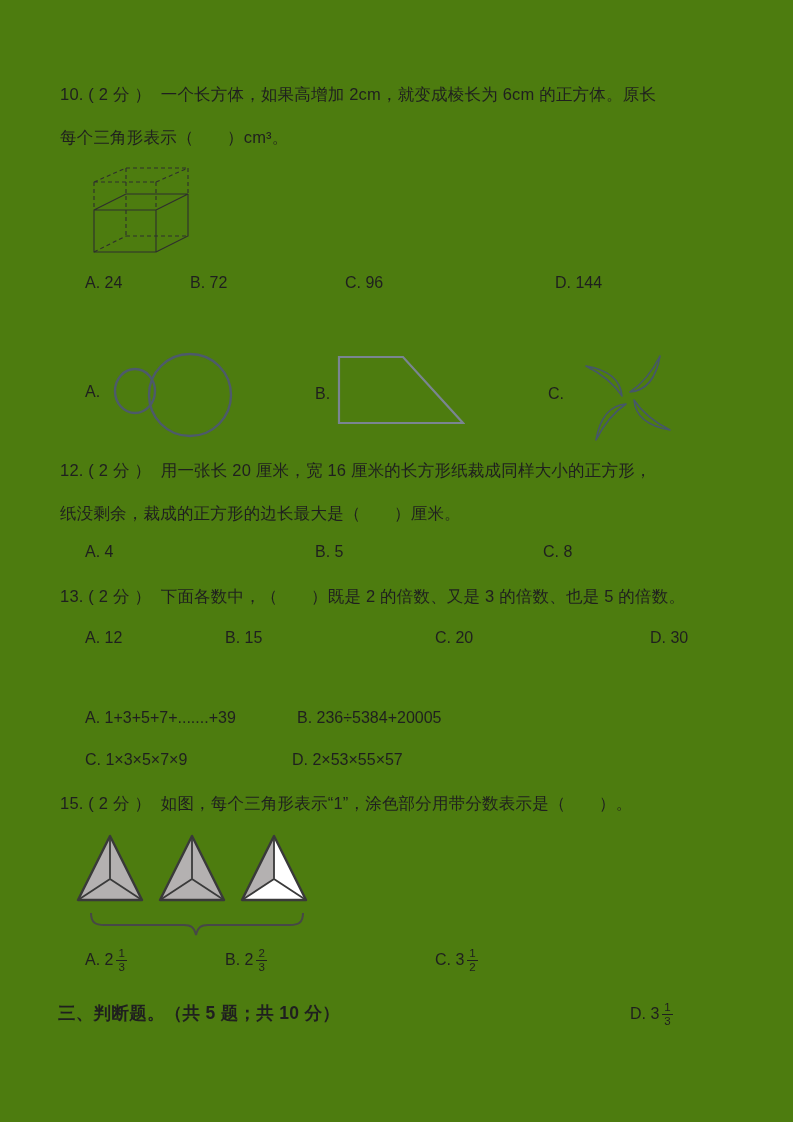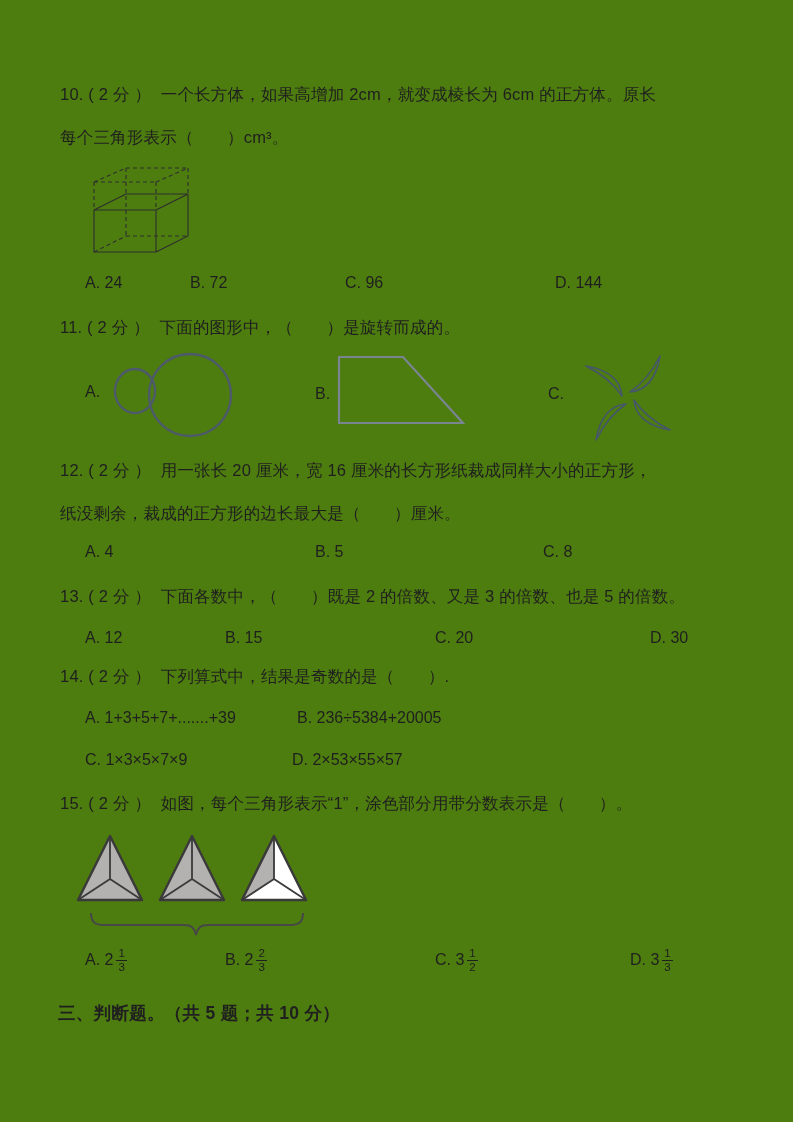--- a/index.html
+++ b/index.html
@@ -52,21 +52,20 @@
       </g>
       <path d="M10,44 H72 V86 H10 Z M10,44 L42,28 H104 L72,44 M104,28 V70 L72,86"></path>
     </g>
   </svg>
 
   <span class="opt" style="left:85px;top:273px">A. 24</span>
   <span class="opt" style="left:190px;top:273px">B. 72</span>
   <span class="opt" style="left:345px;top:273px">C. 96</span>
   <span class="opt" style="left:555px;top:273px">D. 144</span>
 
-  <div class="tline" style="top:317px">11. ( 2 分 ）  下面的图形中，（　　）是旋转而成的。</div>
 
   <span class="figlabel" style="left:85px;top:383px">A.</span>
   <svg class="fig" style="left:110px;top:351px" width="128" height="88" viewBox="0 0 128 88">
     <g fill="none" stroke="#4d5a6b" stroke-width="2.4">
       <ellipse cx="25" cy="40" rx="20" ry="22"></ellipse>
       <circle cx="80" cy="44" r="41"></circle>
     </g>
   </svg>
 
   <span class="figlabel" style="left:315px;top:385px">B.</span>
@@ -91,21 +90,20 @@
   <span class="opt" style="left:315px;top:542px">B. 5</span>
   <span class="opt" style="left:543px;top:542px">C. 8</span>
 
   <div class="tline" style="top:586px">13. ( 2 分 ）  下面各数中，（　　）既是 2 的倍数、又是 3 的倍数、也是 5 的倍数。</div>
 
   <span class="opt" style="left:85px;top:628px">A. 12</span>
   <span class="opt" style="left:225px;top:628px">B. 15</span>
   <span class="opt" style="left:435px;top:628px">C. 20</span>
   <span class="opt" style="left:650px;top:628px">D. 30</span>
 
-  <div class="tline" style="top:666px">14. ( 2 分 ）  下列算式中，结果是奇数的是（　　）.</div>
 
   <span class="opt" style="left:85px;top:708px">A. 1+3+5+7+.......+39</span>
   <span class="opt" style="left:297px;top:708px">B. 236÷5384+20005</span>
   <span class="opt" style="left:85px;top:750px">C. 1×3×5×7×9</span>
   <span class="opt" style="left:292px;top:750px">D. 2×53×55×57</span>
 
   <div class="tline" style="top:793px">15. ( 2 分 ）  如图，每个三角形表示“1”，涂色部分用带分数表示是（　　）。</div>
 
   <svg class="fig" style="left:76px;top:832px" width="236" height="104" viewBox="0 0 236 104">
 
@@ -146,21 +144,21 @@
       <span class="den">3</span>
     </span>
   </span>
   <span class="opt mixed" style="left:435px;top:946px">
     <span>C. 3</span>
     <span class="frac">
       <span class="num">1</span>
       <span class="den">2</span>
     </span>
   </span>
-  <span class="opt mixed" style="left:630px;top:946px">
+  <span class="opt mixed" style="left:630px;top:1000px">
     <span>D. 3</span>
     <span class="frac">
       <span class="num">1</span>
       <span class="den">3</span>
     </span>
   </span>
 
   <div class="sechead" style="top:1001px">三、判断题。（共 5 题；共 10 分）</div>
 
 </div>

